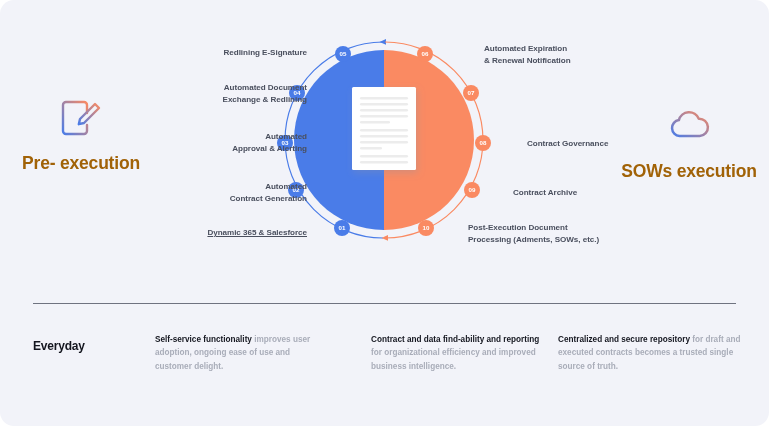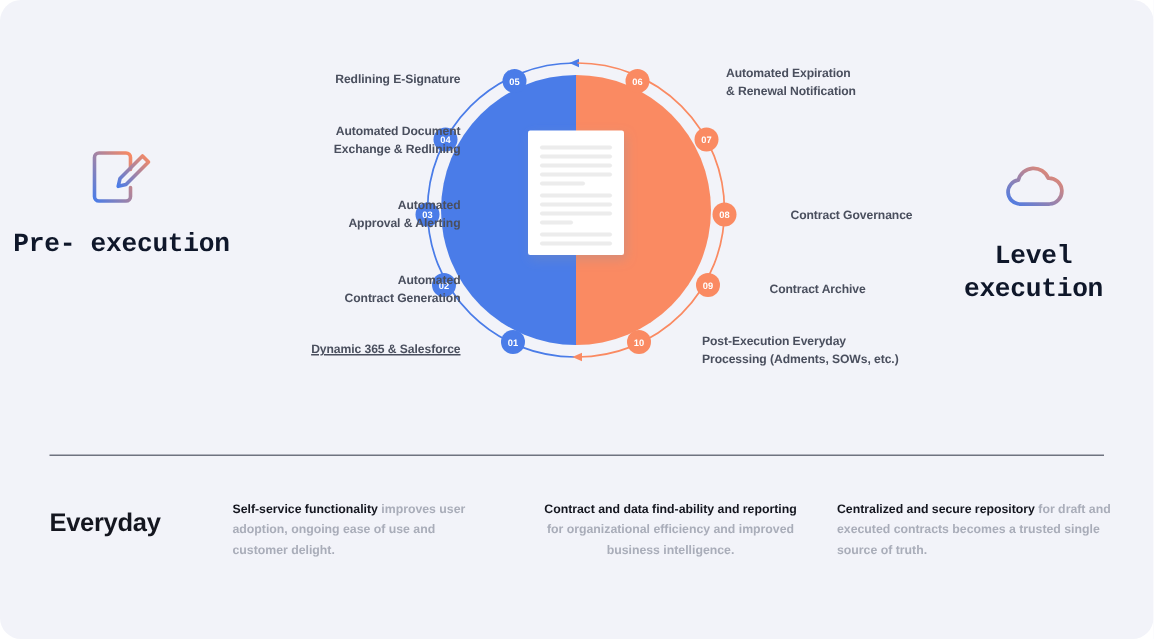--- a/index.html
+++ b/index.html
@@ -33,24 +33,23 @@
 
   .side-icon {
     width: 44px;
     height: 44px;
     margin: 0 auto 12px auto;
     display: block;
   }
   .side-label {
     font-size: 17.5px;
     font-weight: bold;
-    color: #0f172a;
+    color: #a16207;
     line-height: 1.28;
     letter-spacing: -0.2px;
-    font-family: Liberation Mono, monospace;
   }
 
   
   #diagram {
     position: absolute;
     left: 264px;
     top: 25px;
     width: 240px;
     height: 230px;
   }
@@ -89,39 +88,39 @@
     width: 703px;
     height: 1px;
     background: #6f7380;
   }
 
   
   #everyday-title {
     position: absolute;
     left: 33px;
     top: 339px;
-    font-size: 17px;
+    font-size: 12px;
     font-weight: bold;
     color: #14161f;
     letter-spacing: -0.2px;
   }
   .benefit {
     position: absolute;
     top: 333px;
     font-size: 8.2px;
     line-height: 1.62;
     color: #a9adb9;
     font-weight: bold;
   }
   .benefit b {
     color: #14161f;
     font-weight: bold;
   }
   #benefit-0 { left: 155px; width: 160px; }
-  #benefit-1 { left: 357px; width: 180px; text-align: center; }
+  #benefit-1 { left: 371px; width: 180px; }
   #benefit-2 { left: 558px; width: 186px; }
 </style>
 </head>
 <body>
 
 <div id="page">
 
   <div class="side-block" id="pre-block">
     <svg class="side-icon" viewBox="0 0 44 44">
       <defs>
@@ -143,21 +142,21 @@
   <div class="side-block" id="post-block">
     <svg class="side-icon" viewBox="0 0 44 44">
       <defs>
         <linearGradient id="gradPost" x1="0" y1="1" x2="1" y2="0">
           <stop offset="0%" stop-color="#4a7ce8"></stop>
           <stop offset="100%" stop-color="#fa8a62"></stop>
         </linearGradient>
       </defs>
       <path d="M12.5 32 a8 8 0 0 1 -0.6 -15.9 a10.5 10.5 0 0 1 19.9 -1.4 a7.6 7.6 0 0 1 0.9 17.3 Z" fill="none" stroke="url(#gradPost)" stroke-width="2.5" stroke-linejoin="round"></path>
     </svg>
-    <div class="side-label">Level
+    <div class="side-label">SOWs
 execution</div>
   </div>
 
   <div id="diagram">
     <svg width="240" height="230" viewBox="0 0 240 230">
       <defs>
         <filter id="docShadow" x="-40%" y="-40%" width="180%" height="180%">
           <feDropShadow dx="1.5" dy="3" stdDeviation="3.5" flood-color="#8a8fa5" flood-opacity="0.32"></feDropShadow>
         </filter>
         <marker id="arrowBlue" markerWidth="7" markerHeight="7" refX="3" refY="3.1" orient="auto">
@@ -248,21 +247,21 @@
   <div class="step-label right-align" id="lbl-03">Automated
 Approval &amp; Alerting</div>
   <div class="step-label right-align" id="lbl-02">Automated
 Contract Generation</div>
   <div class="step-label right-align" id="lbl-01">Dynamic 365 &amp; Salesforce</div>
 
   <div class="step-label left-align" id="lbl-06">Automated Expiration
 &amp; Renewal Notification</div>
   <div class="step-label left-align" id="lbl-08">Contract Governance</div>
   <div class="step-label left-align" id="lbl-09">Contract Archive</div>
-  <div class="step-label left-align" id="lbl-10">Post-Execution Everyday
+  <div class="step-label left-align" id="lbl-10">Post-Execution Document
 Processing (Adments, SOWs, etc.)</div>
 
   <div id="divider"></div>
 
   <div id="everyday-title">Everyday</div>
 
   <div class="benefit" id="benefit-0">
     <b>Self-service functionality</b><span> improves user adoption, ongoing ease of use and customer delight.</span>
   </div>
   <div class="benefit" id="benefit-1">

